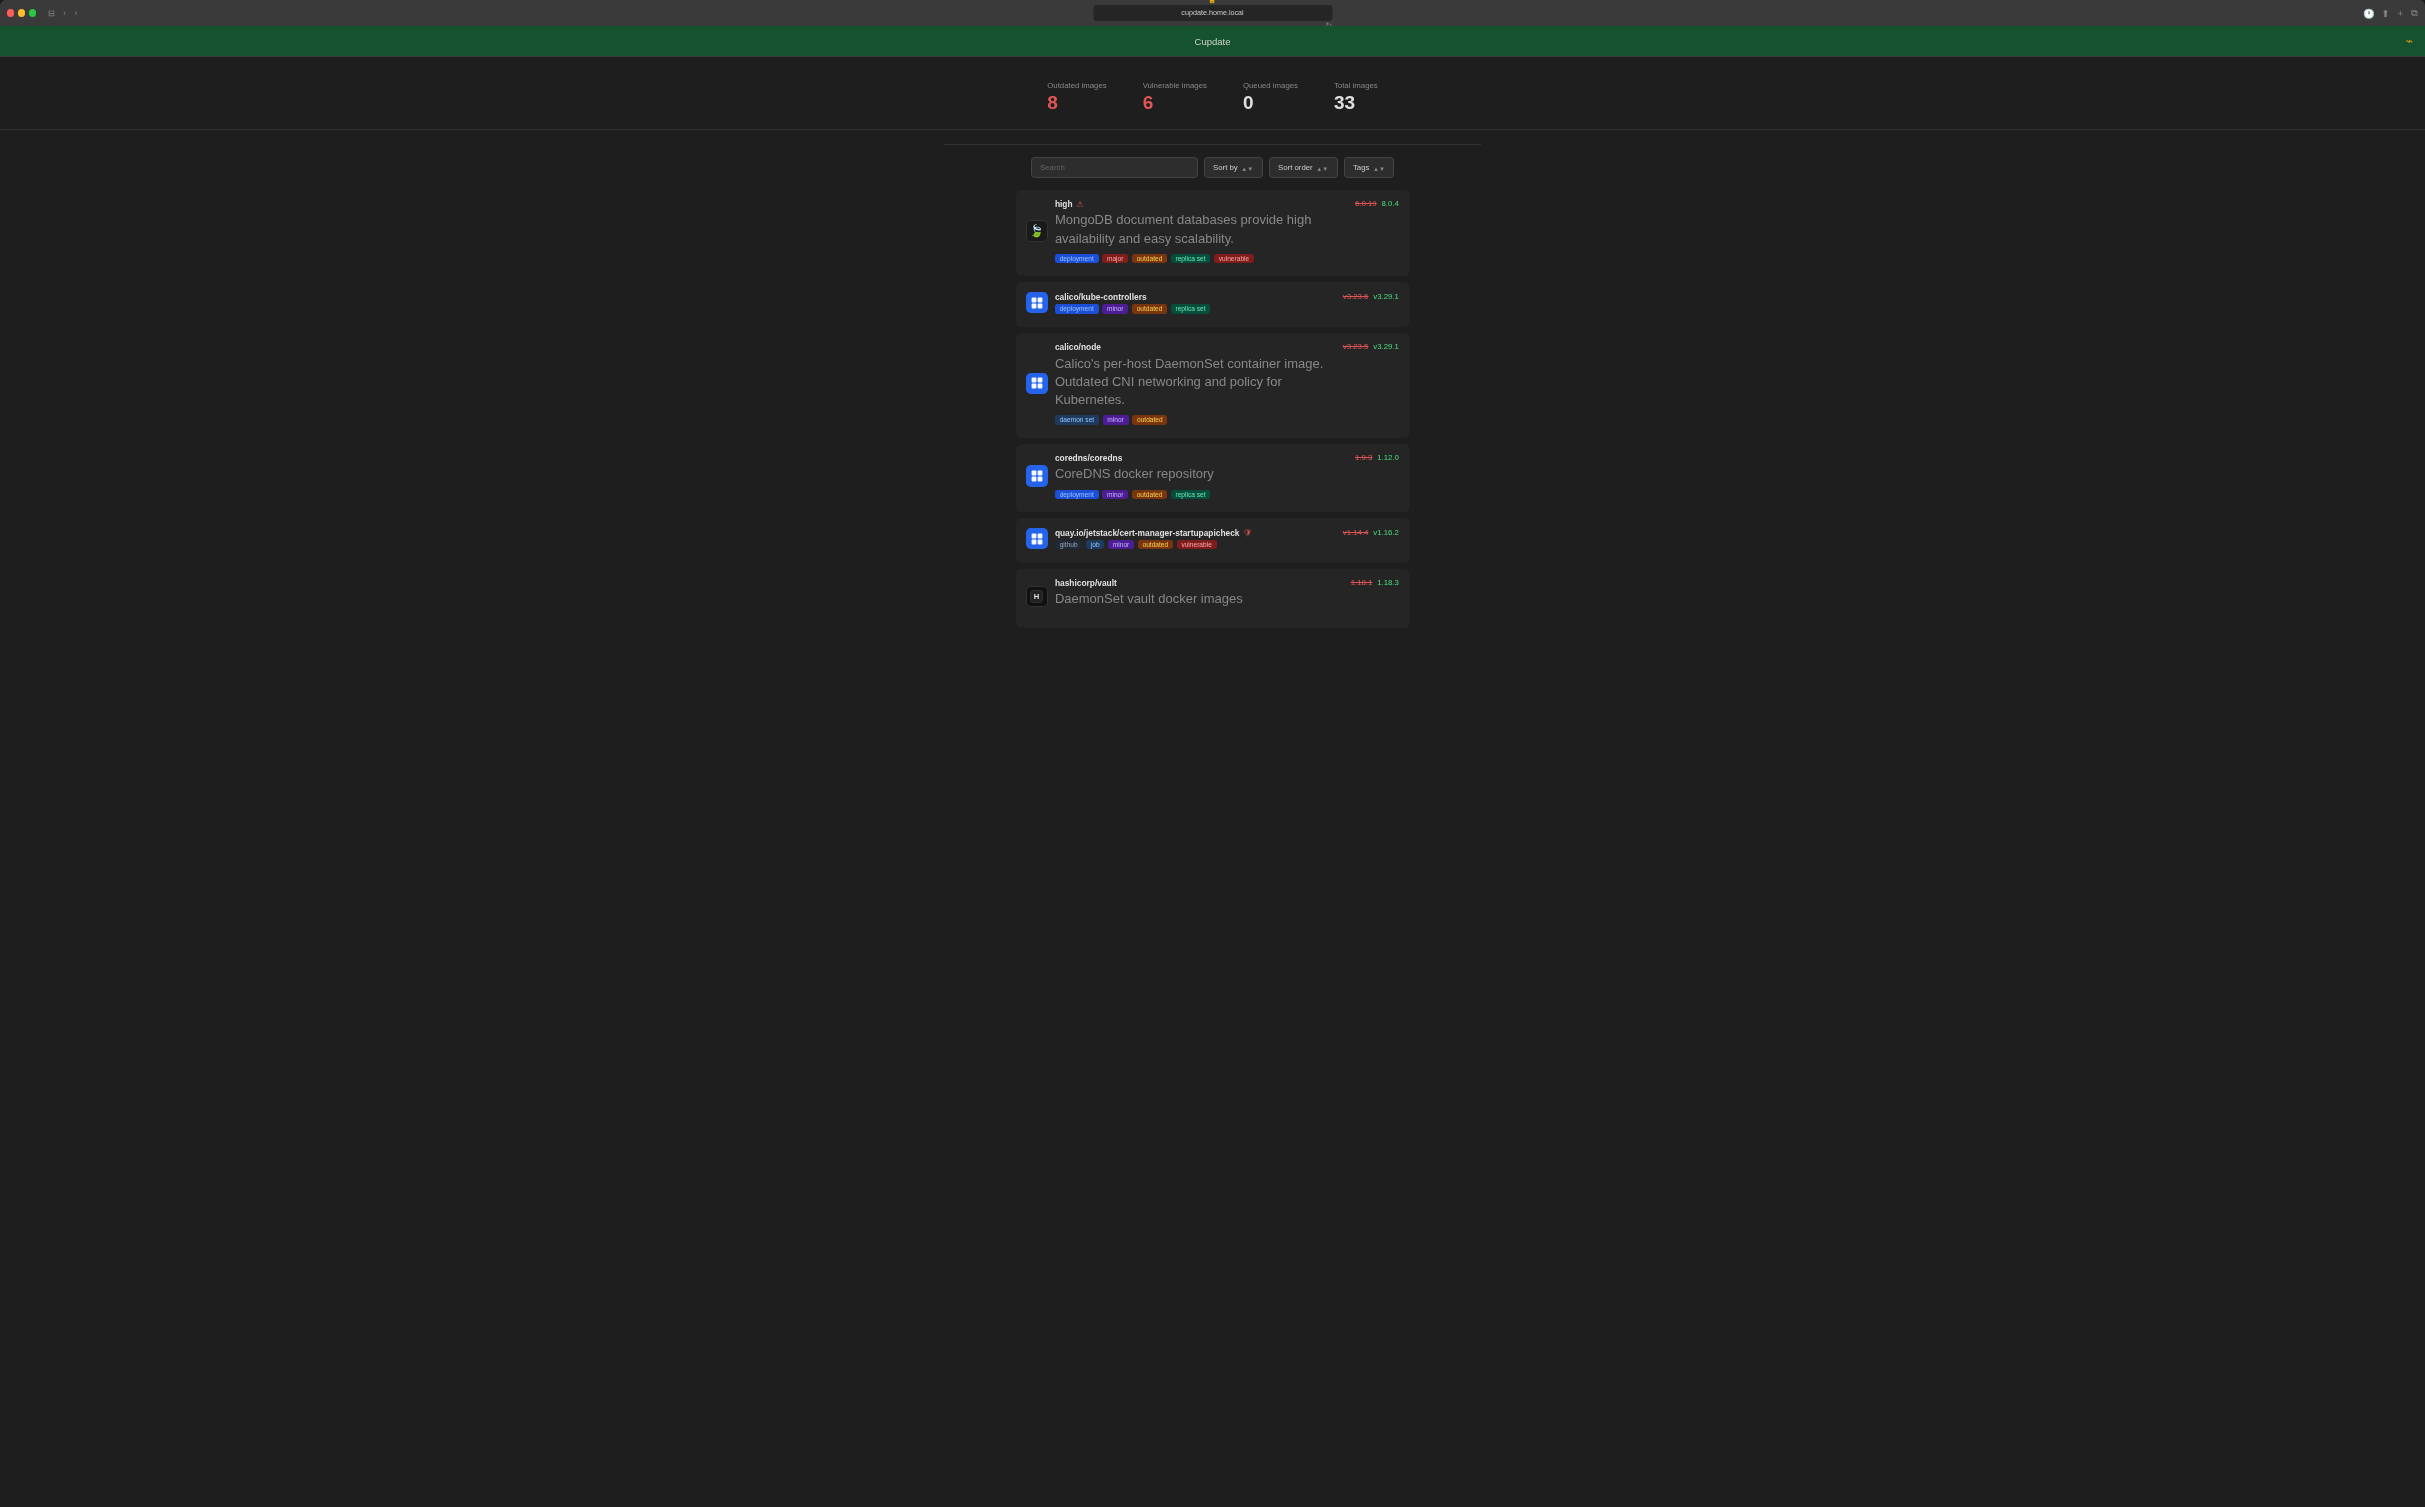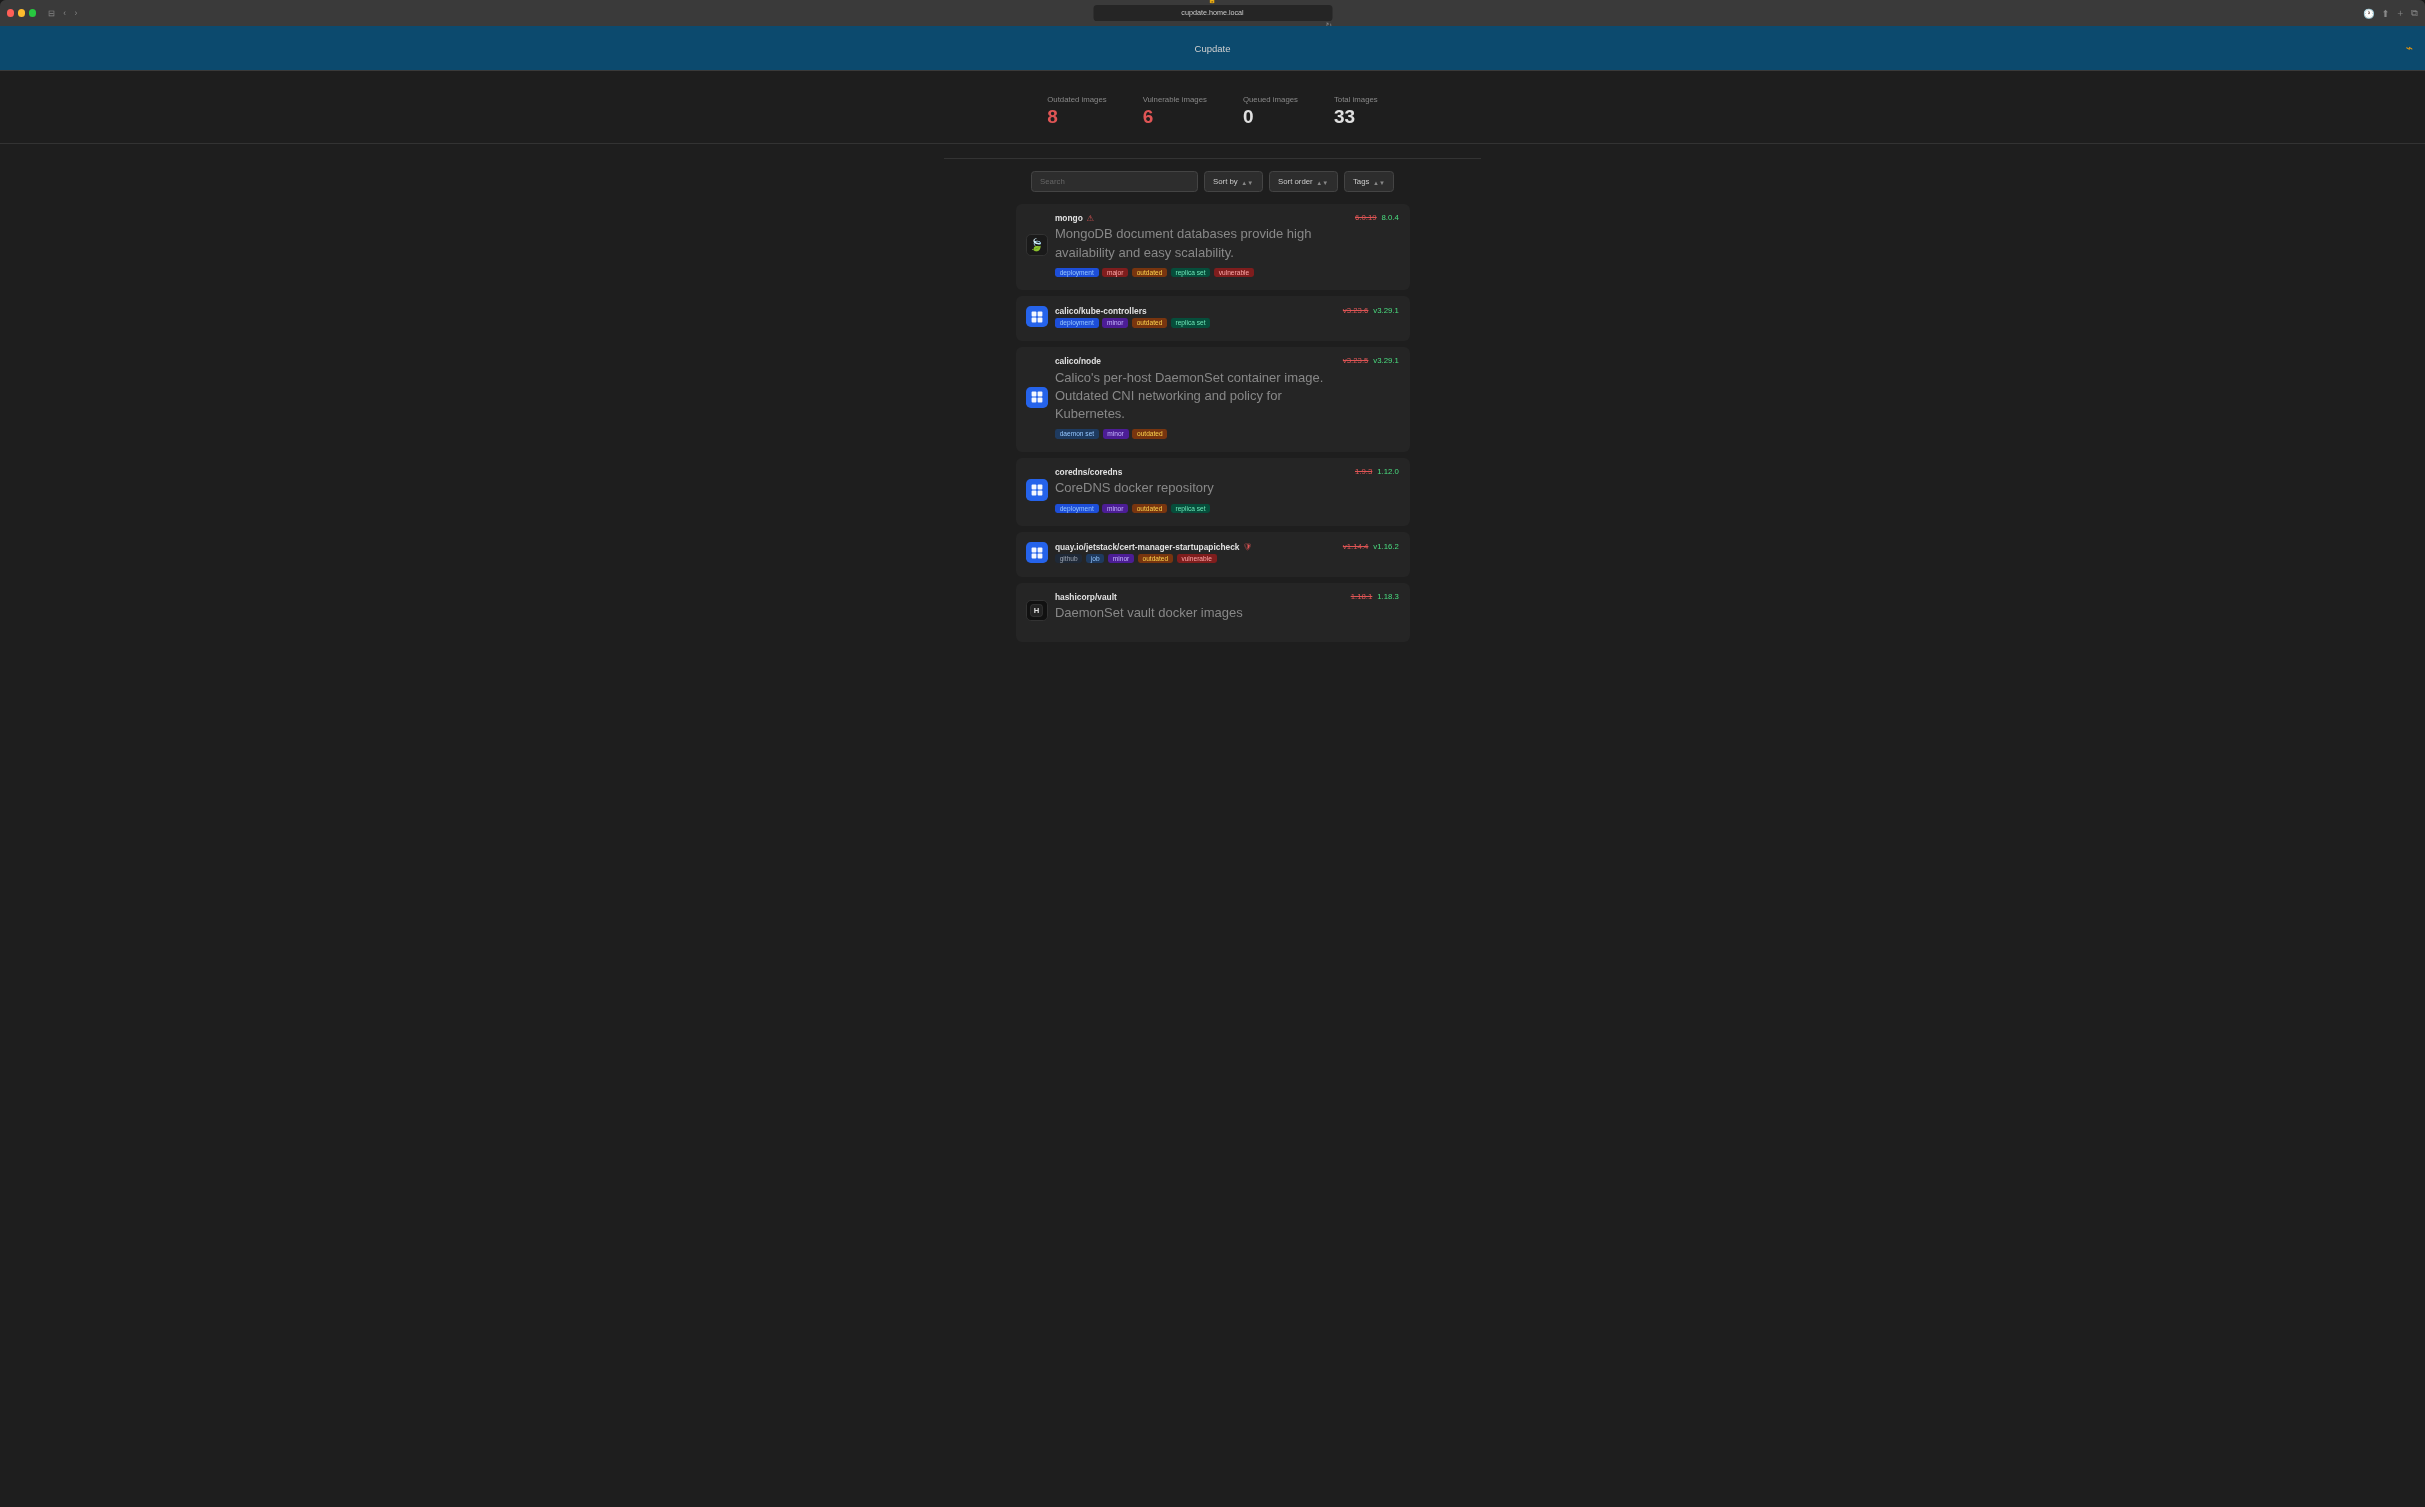--- a/index.html
+++ b/index.html
@@ -85,22 +85,22 @@
     }
 
     .browser-rightbtns span {
       color: #888;
       font-size: 9.5px;
       cursor: pointer;
     }
 
     
     .app-toolbar {
-      background: #0c4a6e;
-      height: 45px;
+      background: #14532d;
+      height: 31px;
       display: flex;
       align-items: center;
       justify-content: center;
       position: relative;
       border-bottom: 0.6px solid #3a3a3a;
     }
 
     .app-title {
       font-size: 9.5px;
       color: #d0d0d0;
@@ -388,21 +388,21 @@
     </div>
 
     <div class="cards-list" id="cards-container">
     <div class="image-card">
     <div class="card-header">
       <div class="card-icon dark" style="background:#1a1a1a;border:0.6px solid #333;">
               <span style="font-size:12px;">🍃</span>
             </div>
       <div class="card-info">
         <div class="card-name-row">
-          <span class="card-name">mongo</span>
+          <span class="card-name">high</span>
           <span class="warning-icon">⚠</span>
         </div>
         <div class="card-description">MongoDB document databases provide high availability and easy scalability.</div>
         <div class="tags-row">
         <span class="tag deployment">deployment</span>
                 <span class="tag major">major</span>
                 <span class="tag outdated">outdated</span>
                 <span class="tag replica-set">replica set</span>
                 <span class="tag vulnerable">vulnerable</span>
        </div>

